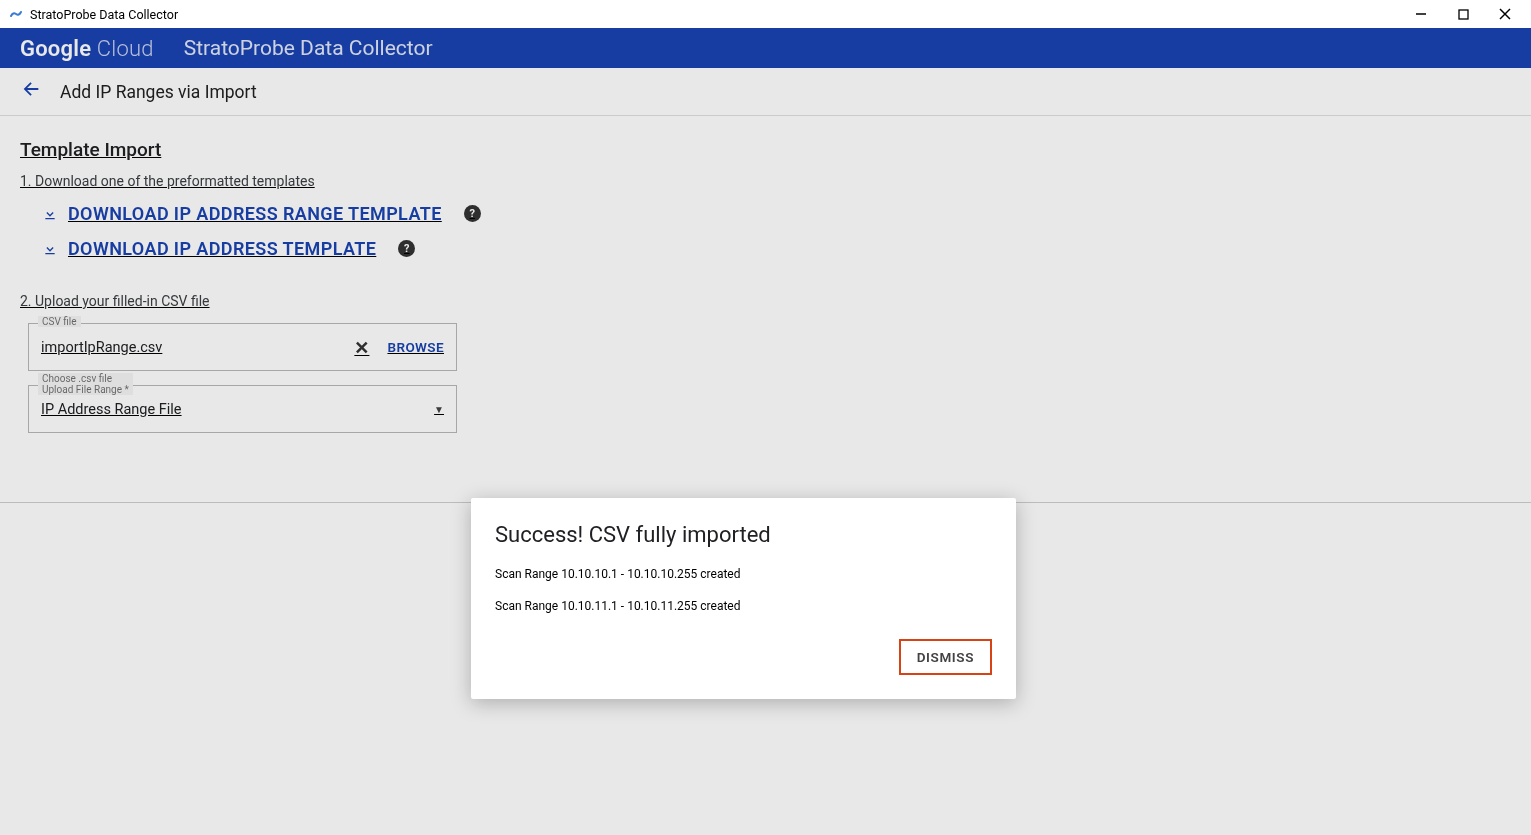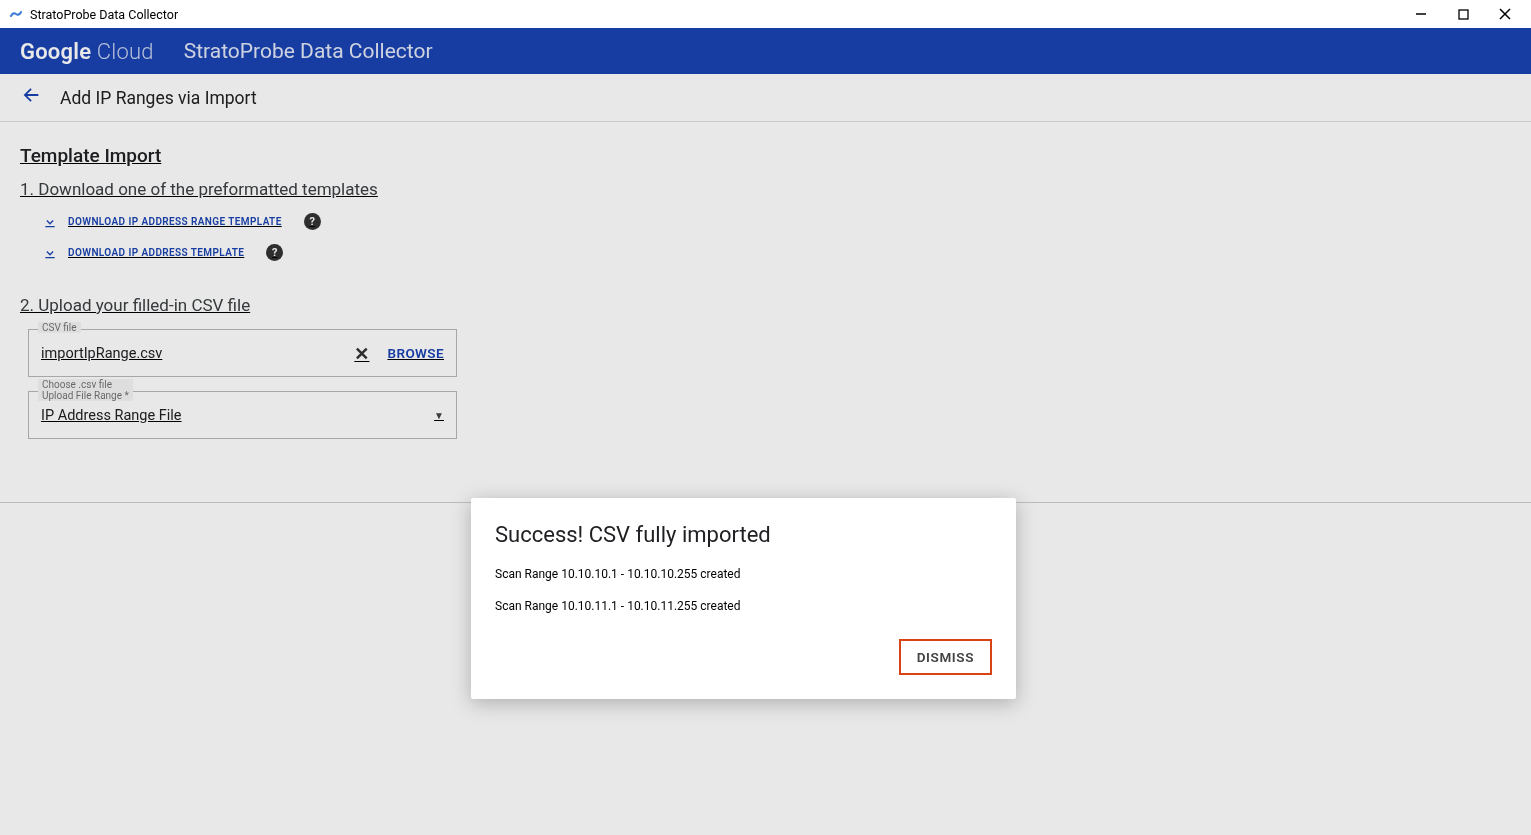--- a/index.html
+++ b/index.html
@@ -6,41 +6,41 @@
   body { width: 1531px; height: 835px; overflow: hidden; background: #fff; position: relative; }
 
   
   .titlebar { height: 28px; background: #fff; display: flex; align-items: center; padding: 0 8px; border-bottom: 0; }
   .titlebar .app-icon { width: 16px; height: 16px; margin-right: 6px; display:flex; align-items:center; justify-content:center; }
   .titlebar .title { font-size: 12.5px; color: #000; }
   .win-controls { margin-left: auto; display: flex; gap: 26px; padding-right: 10px; }
   .win-controls span { font-size: 12px; cursor: default; display:flex; align-items:center; justify-content:center; width:16px; height:16px;}
 
   
-  .brandbar { height: 46px; background: #1a44b2; color: #fff; display: flex; align-items: center; padding: 0 20px; }
+  .brandbar { height: 40px; background: #1a44b2; color: #fff; display: flex; align-items: center; padding: 0 20px; }
   .brandbar .gcloud { font-size: 22px; letter-spacing: 0.2px; }
   .brandbar .gcloud .g-bold { font-weight: 600; }
   .brandbar .gcloud .g-light { font-weight: 300; color: #c8d2ee; }
   .brandbar .product { font-size: 21px; margin-left: 30px; color: #e2e7f7; }
 
   
   .dim { position: absolute; inset: 0; top:28px; background: rgba(0,0,0,0.09); pointer-events:none; z-index: 2; }
 
   
   .subheader { height: 48px; display: flex; align-items: center; padding: 16px 20px; border-bottom: 1px solid #e0e0e0; }
   .subheader .back { color: #1a44b2; margin-right: 18px; font-size: 22px; cursor:pointer; }
   .subheader .crumb { font-size: 17.5px; color: #222; }
 
   
   .main { padding: 22px 20px; position: relative; text-decoration: underline; }
   .section-title { font-size: 19px; font-weight: 500; color: #202124; margin-bottom: 12px; }
-  .step { font-size: 17px; color: #3c4043; margin-bottom: 14px; }
+  .step { font-size: 14px; color: #3c4043; margin-bottom: 14px; }
   .dl-row { display: flex; align-items: center; margin-left: 22px; margin-bottom: 14px; }
   .dl-row .dl-icon { color: #1a44b2; margin-right: 10px; font-size:16px; display:flex; align-items:center;}
-  .dl-row .dl-link { color: #1a44b2; font-size: 10px; font-weight: 600; letter-spacing: 0.4px; cursor:pointer;}
+  .dl-row .dl-link { color: #1a44b2; font-size: 18px; font-weight: 600; letter-spacing: 0.4px; cursor:pointer;}
   .dl-row .help { margin-left: 22px; width: 17px; height: 17px; background: #333; color:#fff; border-radius: 50%; font-size:11px; display:flex; align-items:center; justify-content:center; font-weight:bold; cursor:pointer; }
 
   .field { position: relative; width: 429px; margin-left: 8px; margin-top: 10px; }
   .field-box { border: 1px solid rgba(0,0,0,0.28); border-radius: 0; height: 48px; display:flex; align-items:center; padding: 0 12px; }
   .field-label { position:absolute; top:-7px; left:10px; background: #f5f5f5; padding:0 4px; font-size:10px; color: rgba(0,0,0,0.55); line-height:1.1; }
   .field-label.two { top:-12px; }
   .field-value { flex:1; font-size: 14.5px; color:#202124; }
   .field-clear { font-size:18px; font-weight:bold; color:#333; margin-right: 18px; cursor:pointer;}
   .field-browse { color:#1a44b2; font-size:13.5px; font-weight:600; letter-spacing:0.4px; cursor:pointer;}
   .field-caret { font-size: 10px; color:#444; cursor:pointer;}

